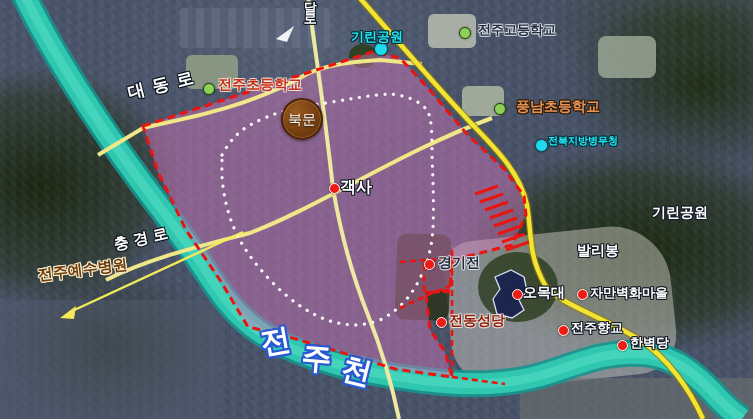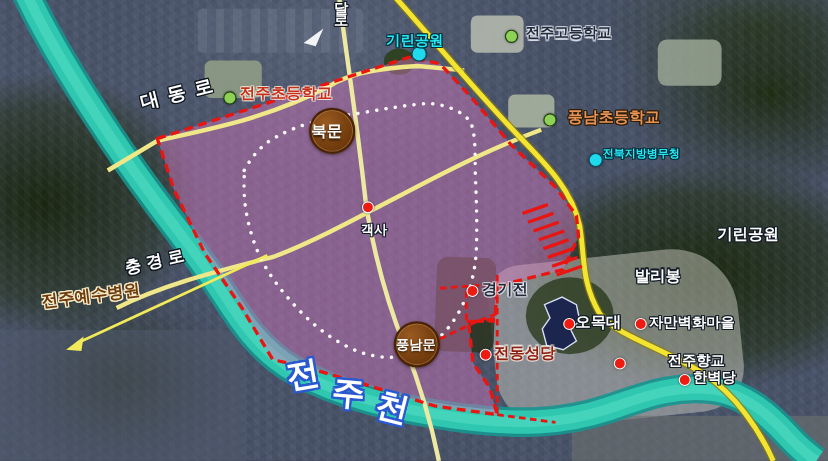--- a/index.html
+++ b/index.html
@@ -32,21 +32,21 @@
   #labels-layer{position:absolute;inset:0;}
   .lbl{
     position:absolute;font-weight:bold;white-space:nowrap;line-height:1.05;
     transform-origin:left top;z-index:6;
   }
   .dot{
     position:absolute;border-radius:50%;border:1.5px solid #fff;z-index:5;
     box-shadow:0 0 2px rgba(0,0,0,.6);
   }
   .gate{
-    position:absolute;border-radius:50%;text-align:left;color:#fff;font-weight:bold;
+    position:absolute;border-radius:50%;text-align:center;color:#fff;font-weight:normal;
     background:radial-gradient(circle at 35% 30%, #9a5a22 0%, #77400f 55%, #5e2d08 100%);
     border:2px solid #4a2205;box-sizing:border-box;z-index:7;
     text-shadow:0 1px 2px rgba(0,0,0,.7);
     box-shadow:0 1px 3px rgba(0,0,0,.5), inset 0 0 0 1px rgba(255,210,160,.25);
   }
 </style>
 </head>
 <body>
 
 <div id="stage">
@@ -99,37 +99,36 @@
       <span class="lbl" style="left: 478px; top: 23px; font-size: 13px; color: rgb(34, 43, 58); text-shadow: rgba(235, 240, 248, 0.5) 1px 0px 0px, rgba(235, 240, 248, 0.5) -1px 0px 0px, rgba(235, 240, 248, 0.5) 0px 1px 0px, rgba(235, 240, 248, 0.5) 0px -1px 0px, rgba(235, 240, 248, 0.5) 1px 1px 0px, rgba(235, 240, 248, 0.5) -1px -1px 0px, rgba(235, 240, 248, 0.5) 1px -1px 0px, rgba(235, 240, 248, 0.5) -1px 1px 0px;">전주고등학교</span>
       <div class="dot" style="left: 459px; top: 27px; height: 10px; width: 10px; background: rgb(142, 209, 87); border-color: rgb(35, 67, 15);"></div>
       <span class="lbl" style="left: 218px; top: 77px; font-size: 14px; color: rgb(197, 48, 28); text-shadow: rgba(255, 246, 232, 0.45) 1px 0px 0px, rgba(255, 246, 232, 0.45) -1px 0px 0px, rgba(255, 246, 232, 0.45) 0px 1px 0px, rgba(255, 246, 232, 0.45) 0px -1px 0px, rgba(255, 246, 232, 0.45) 1px 1px 0px, rgba(255, 246, 232, 0.45) -1px -1px 0px, rgba(255, 246, 232, 0.45) 1px -1px 0px, rgba(255, 246, 232, 0.45) -1px 1px 0px;">전주초등학교</span>
       <div class="dot" style="left: 203px; top: 83px; height: 10px; width: 10px; background: rgb(142, 209, 87); border-color: rgb(35, 67, 15);"></div>
       <span class="lbl" style="left: 516px; top: 99px; font-size: 14px; color: rgb(231, 147, 85); text-shadow: rgb(46, 29, 8) 1px 0px 0px, rgb(46, 29, 8) -1px 0px 0px, rgb(46, 29, 8) 0px 1px 0px, rgb(46, 29, 8) 0px -1px 0px, rgb(46, 29, 8) 1px 1px 0px, rgb(46, 29, 8) -1px -1px 0px, rgb(46, 29, 8) 1px -1px 0px, rgb(46, 29, 8) -1px 1px 0px; text-align: right;">풍남초등학교</span>
       <div class="dot" style="left: 494px; top: 103px; height: 10px; width: 10px; background: rgb(142, 209, 87); border-color: rgb(35, 67, 15);"></div>
       <span class="lbl" style="left: 548px; top: 136px; font-size: 10px; color: rgb(37, 232, 245); text-shadow: rgb(5, 48, 60) 1px 0px 0px, rgb(5, 48, 60) -1px 0px 0px, rgb(5, 48, 60) 0px 1px 0px, rgb(5, 48, 60) 0px -1px 0px, rgb(5, 48, 60) 1px 1px 0px, rgb(5, 48, 60) -1px -1px 0px, rgb(5, 48, 60) 1px -1px 0px, rgb(5, 48, 60) -1px 1px 0px;">전북지방병무청</span>
       <div class="dot" style="left: 534.5px; top: 138.5px; height: 11px; width: 11px; background: rgb(31, 217, 236); border-color: rgb(11, 74, 90);"></div>
       <span class="lbl" style="left: 652px; top: 205px; font-size: 14px; color: rgb(255, 255, 255); text-shadow: rgb(20, 28, 40) 1px 0px 0px, rgb(20, 28, 40) -1px 0px 0px, rgb(20, 28, 40) 0px 1px 0px, rgb(20, 28, 40) 0px -1px 0px, rgb(20, 28, 40) 1px 1px 0px, rgb(20, 28, 40) -1px -1px 0px, rgb(20, 28, 40) 1px -1px 0px, rgb(20, 28, 40) -1px 1px 0px;">기린공원</span>
       <span class="lbl" style="left: 577px; top: 243px; font-size: 14px; color: rgb(255, 255, 255); text-shadow: rgb(20, 28, 40) 1px 0px 0px, rgb(20, 28, 40) -1px 0px 0px, rgb(20, 28, 40) 0px 1px 0px, rgb(20, 28, 40) 0px -1px 0px, rgb(20, 28, 40) 1px 1px 0px, rgb(20, 28, 40) -1px -1px 0px, rgb(20, 28, 40) 1px -1px 0px, rgb(20, 28, 40) -1px 1px 0px;">발리봉</span>
-      <span class="lbl" style="left: 328px; top: 179px; font-size: 12px; color: rgb(255, 255, 255); text-shadow: rgb(20, 28, 40) 1px 0px 0px, rgb(20, 28, 40) -1px 0px 0px, rgb(20, 28, 40) 0px 1px 0px, rgb(20, 28, 40) 0px -1px 0px, rgb(20, 28, 40) 1px 1px 0px, rgb(20, 28, 40) -1px -1px 0px, rgb(20, 28, 40) 1px -1px 0px, rgb(20, 28, 40) -1px 1px 0px; margin-top: 24px;">객사</span>
+      <span class="lbl" style="left: 340px; top: 179px; font-size: 16px; color: rgb(255, 255, 255); text-shadow: rgb(20, 28, 40) 1px 0px 0px, rgb(20, 28, 40) -1px 0px 0px, rgb(20, 28, 40) 0px 1px 0px, rgb(20, 28, 40) 0px -1px 0px, rgb(20, 28, 40) 1px 1px 0px, rgb(20, 28, 40) -1px -1px 0px, rgb(20, 28, 40) 1px -1px 0px, rgb(20, 28, 40) -1px 1px 0px;">객사</span>
       <div class="dot" style="left: 328.5px; top: 182.5px; height: 9px; width: 9px; background: rgb(238, 27, 18); border-color: rgb(255, 255, 255);"></div>
       <span class="lbl" style="left: 438px; top: 255px; font-size: 14px; color: rgb(34, 43, 58); text-shadow: rgba(235, 240, 248, 0.5) 1px 0px 0px, rgba(235, 240, 248, 0.5) -1px 0px 0px, rgba(235, 240, 248, 0.5) 0px 1px 0px, rgba(235, 240, 248, 0.5) 0px -1px 0px, rgba(235, 240, 248, 0.5) 1px 1px 0px, rgba(235, 240, 248, 0.5) -1px -1px 0px, rgba(235, 240, 248, 0.5) 1px -1px 0px, rgba(235, 240, 248, 0.5) -1px 1px 0px;">경기전</span>
       <div class="dot" style="left: 423.5px; top: 258.5px; height: 9px; width: 9px; background: rgb(238, 27, 18); border-color: rgb(255, 255, 255);"></div>
       <span class="lbl" style="left: 449px; top: 313px; font-size: 14px; color: rgb(142, 32, 18); text-shadow: rgba(255, 242, 230, 0.45) 1px 0px 0px, rgba(255, 242, 230, 0.45) -1px 0px 0px, rgba(255, 242, 230, 0.45) 0px 1px 0px, rgba(255, 242, 230, 0.45) 0px -1px 0px, rgba(255, 242, 230, 0.45) 1px 1px 0px, rgba(255, 242, 230, 0.45) -1px -1px 0px, rgba(255, 242, 230, 0.45) 1px -1px 0px, rgba(255, 242, 230, 0.45) -1px 1px 0px;">전동성당</span>
       <div class="dot" style="left: 435.5px; top: 316.5px; height: 9px; width: 9px; background: rgb(238, 27, 18); border-color: rgb(255, 255, 255);"></div>
       <span class="lbl" style="left: 523px; top: 285px; font-size: 14px; color: rgb(255, 255, 255); text-shadow: rgb(20, 28, 40) 1px 0px 0px, rgb(20, 28, 40) -1px 0px 0px, rgb(20, 28, 40) 0px 1px 0px, rgb(20, 28, 40) 0px -1px 0px, rgb(20, 28, 40) 1px 1px 0px, rgb(20, 28, 40) -1px -1px 0px, rgb(20, 28, 40) 1px -1px 0px, rgb(20, 28, 40) -1px 1px 0px;">오목대</span>
       <div class="dot" style="left: 511.5px; top: 288.5px; height: 9px; width: 9px; background: rgb(238, 27, 18); border-color: rgb(255, 255, 255);"></div>
       <span class="lbl" style="left: 590px; top: 286px; font-size: 13px; color: rgb(255, 255, 255); text-shadow: rgb(20, 28, 40) 1px 0px 0px, rgb(20, 28, 40) -1px 0px 0px, rgb(20, 28, 40) 0px 1px 0px, rgb(20, 28, 40) 0px -1px 0px, rgb(20, 28, 40) 1px 1px 0px, rgb(20, 28, 40) -1px -1px 0px, rgb(20, 28, 40) 1px -1px 0px, rgb(20, 28, 40) -1px 1px 0px;">자만벽화마을</span>
       <div class="dot" style="left: 576.5px; top: 288.5px; height: 9px; width: 9px; background: rgb(238, 27, 18); border-color: rgb(255, 255, 255);"></div>
-      <span class="lbl" style="left: 571px; top: 321px; font-size: 13px; color: rgb(255, 255, 255); text-shadow: rgb(20, 28, 40) 1px 0px 0px, rgb(20, 28, 40) -1px 0px 0px, rgb(20, 28, 40) 0px 1px 0px, rgb(20, 28, 40) 0px -1px 0px, rgb(20, 28, 40) 1px 1px 0px, rgb(20, 28, 40) -1px -1px 0px, rgb(20, 28, 40) 1px -1px 0px, rgb(20, 28, 40) -1px 1px 0px; margin-left: 36px;">전주향교</span>
+      <span class="lbl" style="left: 571px; top: 321px; font-size: 13px; color: rgb(255, 255, 255); text-shadow: rgb(20, 28, 40) 1px 0px 0px, rgb(20, 28, 40) -1px 0px 0px, rgb(20, 28, 40) 0px 1px 0px, rgb(20, 28, 40) 0px -1px 0px, rgb(20, 28, 40) 1px 1px 0px, rgb(20, 28, 40) -1px -1px 0px, rgb(20, 28, 40) 1px -1px 0px, rgb(20, 28, 40) -1px 1px 0px;">전주향교</span>
       <div class="dot" style="left: 557.5px; top: 324.5px; height: 9px; width: 9px; background: rgb(238, 27, 18); border-color: rgb(255, 255, 255);"></div>
       <span class="lbl" style="left: 630px; top: 336px; font-size: 13px; color: rgb(255, 255, 255); text-shadow: rgb(20, 28, 40) 1px 0px 0px, rgb(20, 28, 40) -1px 0px 0px, rgb(20, 28, 40) 0px 1px 0px, rgb(20, 28, 40) 0px -1px 0px, rgb(20, 28, 40) 1px 1px 0px, rgb(20, 28, 40) -1px -1px 0px, rgb(20, 28, 40) 1px -1px 0px, rgb(20, 28, 40) -1px 1px 0px;">한벽당</span>
       <div class="dot" style="left: 616.5px; top: 339.5px; height: 9px; width: 9px; background: rgb(238, 27, 18); border-color: rgb(255, 255, 255);"></div>
       <span class="lbl" style="left: 37px; top: 267px; font-size: 15px; color: rgb(110, 58, 16); text-shadow: rgb(245, 236, 200) 1px 0px 0px, rgb(245, 236, 200) -1px 0px 0px, rgb(245, 236, 200) 0px 1px 0px, rgb(245, 236, 200) 0px -1px 0px, rgb(245, 236, 200) 1px 1px 0px, rgb(245, 236, 200) -1px -1px 0px, rgb(245, 236, 200) 1px -1px 0px, rgb(245, 236, 200) -1px 1px 0px; transform: rotate(-7deg);">전주예수병원</span>
       <span class="lbl" style="left: 126px; top: 85px; font-size: 17px; color: rgb(255, 255, 255); text-shadow: rgb(16, 24, 32) 1px 0px 0px, rgb(16, 24, 32) -1px 0px 0px, rgb(16, 24, 32) 0px 1px 0px, rgb(16, 24, 32) 0px -1px 0px, rgb(16, 24, 32) 1px 1px 0px, rgb(16, 24, 32) -1px -1px 0px, rgb(16, 24, 32) 1px -1px 0px, rgb(16, 24, 32) -1px 1px 0px; transform: rotate(-14deg); letter-spacing: 8px;">대동로</span>
       <span class="lbl" style="left: 112px; top: 237px; font-size: 15px; color: rgb(255, 255, 255); text-shadow: rgb(16, 24, 32) 1px 0px 0px, rgb(16, 24, 32) -1px 0px 0px, rgb(16, 24, 32) 0px 1px 0px, rgb(16, 24, 32) 0px -1px 0px, rgb(16, 24, 32) 1px 1px 0px, rgb(16, 24, 32) -1px -1px 0px, rgb(16, 24, 32) 1px -1px 0px, rgb(16, 24, 32) -1px 1px 0px; transform: rotate(-13deg); letter-spacing: 5px;">충경로</span>
       <span class="lbl" style="left: 303px; top: -8px; font-size: 13px; color: rgb(255, 255, 255); text-shadow: rgb(16, 24, 32) 1px 0px 0px, rgb(16, 24, 32) -1px 0px 0px, rgb(16, 24, 32) 0px 1px 0px, rgb(16, 24, 32) 0px -1px 0px, rgb(16, 24, 32) 1px 1px 0px, rgb(16, 24, 32) -1px -1px 0px, rgb(16, 24, 32) 1px -1px 0px, rgb(16, 24, 32) -1px 1px 0px; writing-mode: vertical-rl; text-orientation: upright;">달로</span>
       <div class="gate" style="left: 281px; top: 98px; height: 42px; width: 42px; font-size: 14px; line-height: 38px;">북문</div>
-      <div class="gate" style="left: 358px; top: 292px; height: 42px; width: 42px; font-size: 12px; line-height: 38px;">풍남문</div>
       <span class="lbl" style="left: 258px; top: 328px; font-size: 30px; color: rgb(255, 255, 255); text-shadow: rgb(43, 90, 208) 1px 0px 0px, rgb(43, 90, 208) -1px 0px 0px, rgb(43, 90, 208) 0px 1px 0px, rgb(43, 90, 208) 0px -1px 0px, rgb(43, 90, 208) 1px 1px 0px, rgb(43, 90, 208) -1px -1px 0px, rgb(43, 90, 208) 1px -1px 0px, rgb(43, 90, 208) -1px 1px 0px, rgb(43, 90, 208) 2px 0px 0px, rgb(43, 90, 208) -2px 0px 0px, rgb(43, 90, 208) 0px 2px 0px, rgb(43, 90, 208) 0px -2px 0px, rgb(43, 90, 208) 2px 2px 0px, rgb(43, 90, 208) -2px -2px 0px, rgb(43, 90, 208) 2px -2px 0px, rgb(43, 90, 208) -2px 2px 0px; transform: rotate(-10deg);">전</span>
       <span class="lbl" style="left: 303px; top: 341px; font-size: 30px; color: rgb(255, 255, 255); text-shadow: rgb(43, 90, 208) 1px 0px 0px, rgb(43, 90, 208) -1px 0px 0px, rgb(43, 90, 208) 0px 1px 0px, rgb(43, 90, 208) 0px -1px 0px, rgb(43, 90, 208) 1px 1px 0px, rgb(43, 90, 208) -1px -1px 0px, rgb(43, 90, 208) 1px -1px 0px, rgb(43, 90, 208) -1px 1px 0px, rgb(43, 90, 208) 2px 0px 0px, rgb(43, 90, 208) -2px 0px 0px, rgb(43, 90, 208) 0px 2px 0px, rgb(43, 90, 208) 0px -2px 0px, rgb(43, 90, 208) 2px 2px 0px, rgb(43, 90, 208) -2px -2px 0px, rgb(43, 90, 208) 2px -2px 0px, rgb(43, 90, 208) -2px 2px 0px; transform: rotate(5deg);">주</span>
       <span class="lbl" style="left: 346px; top: 352px; font-size: 30px; color: rgb(255, 255, 255); text-shadow: rgb(43, 90, 208) 1px 0px 0px, rgb(43, 90, 208) -1px 0px 0px, rgb(43, 90, 208) 0px 1px 0px, rgb(43, 90, 208) 0px -1px 0px, rgb(43, 90, 208) 1px 1px 0px, rgb(43, 90, 208) -1px -1px 0px, rgb(43, 90, 208) 1px -1px 0px, rgb(43, 90, 208) -1px 1px 0px, rgb(43, 90, 208) 2px 0px 0px, rgb(43, 90, 208) -2px 0px 0px, rgb(43, 90, 208) 0px 2px 0px, rgb(43, 90, 208) 0px -2px 0px, rgb(43, 90, 208) 2px 2px 0px, rgb(43, 90, 208) -2px -2px 0px, rgb(43, 90, 208) 2px -2px 0px, rgb(43, 90, 208) -2px 2px 0px; transform: rotate(14deg);">천</span>
     </div>
 </div>
 
 </body></html>

